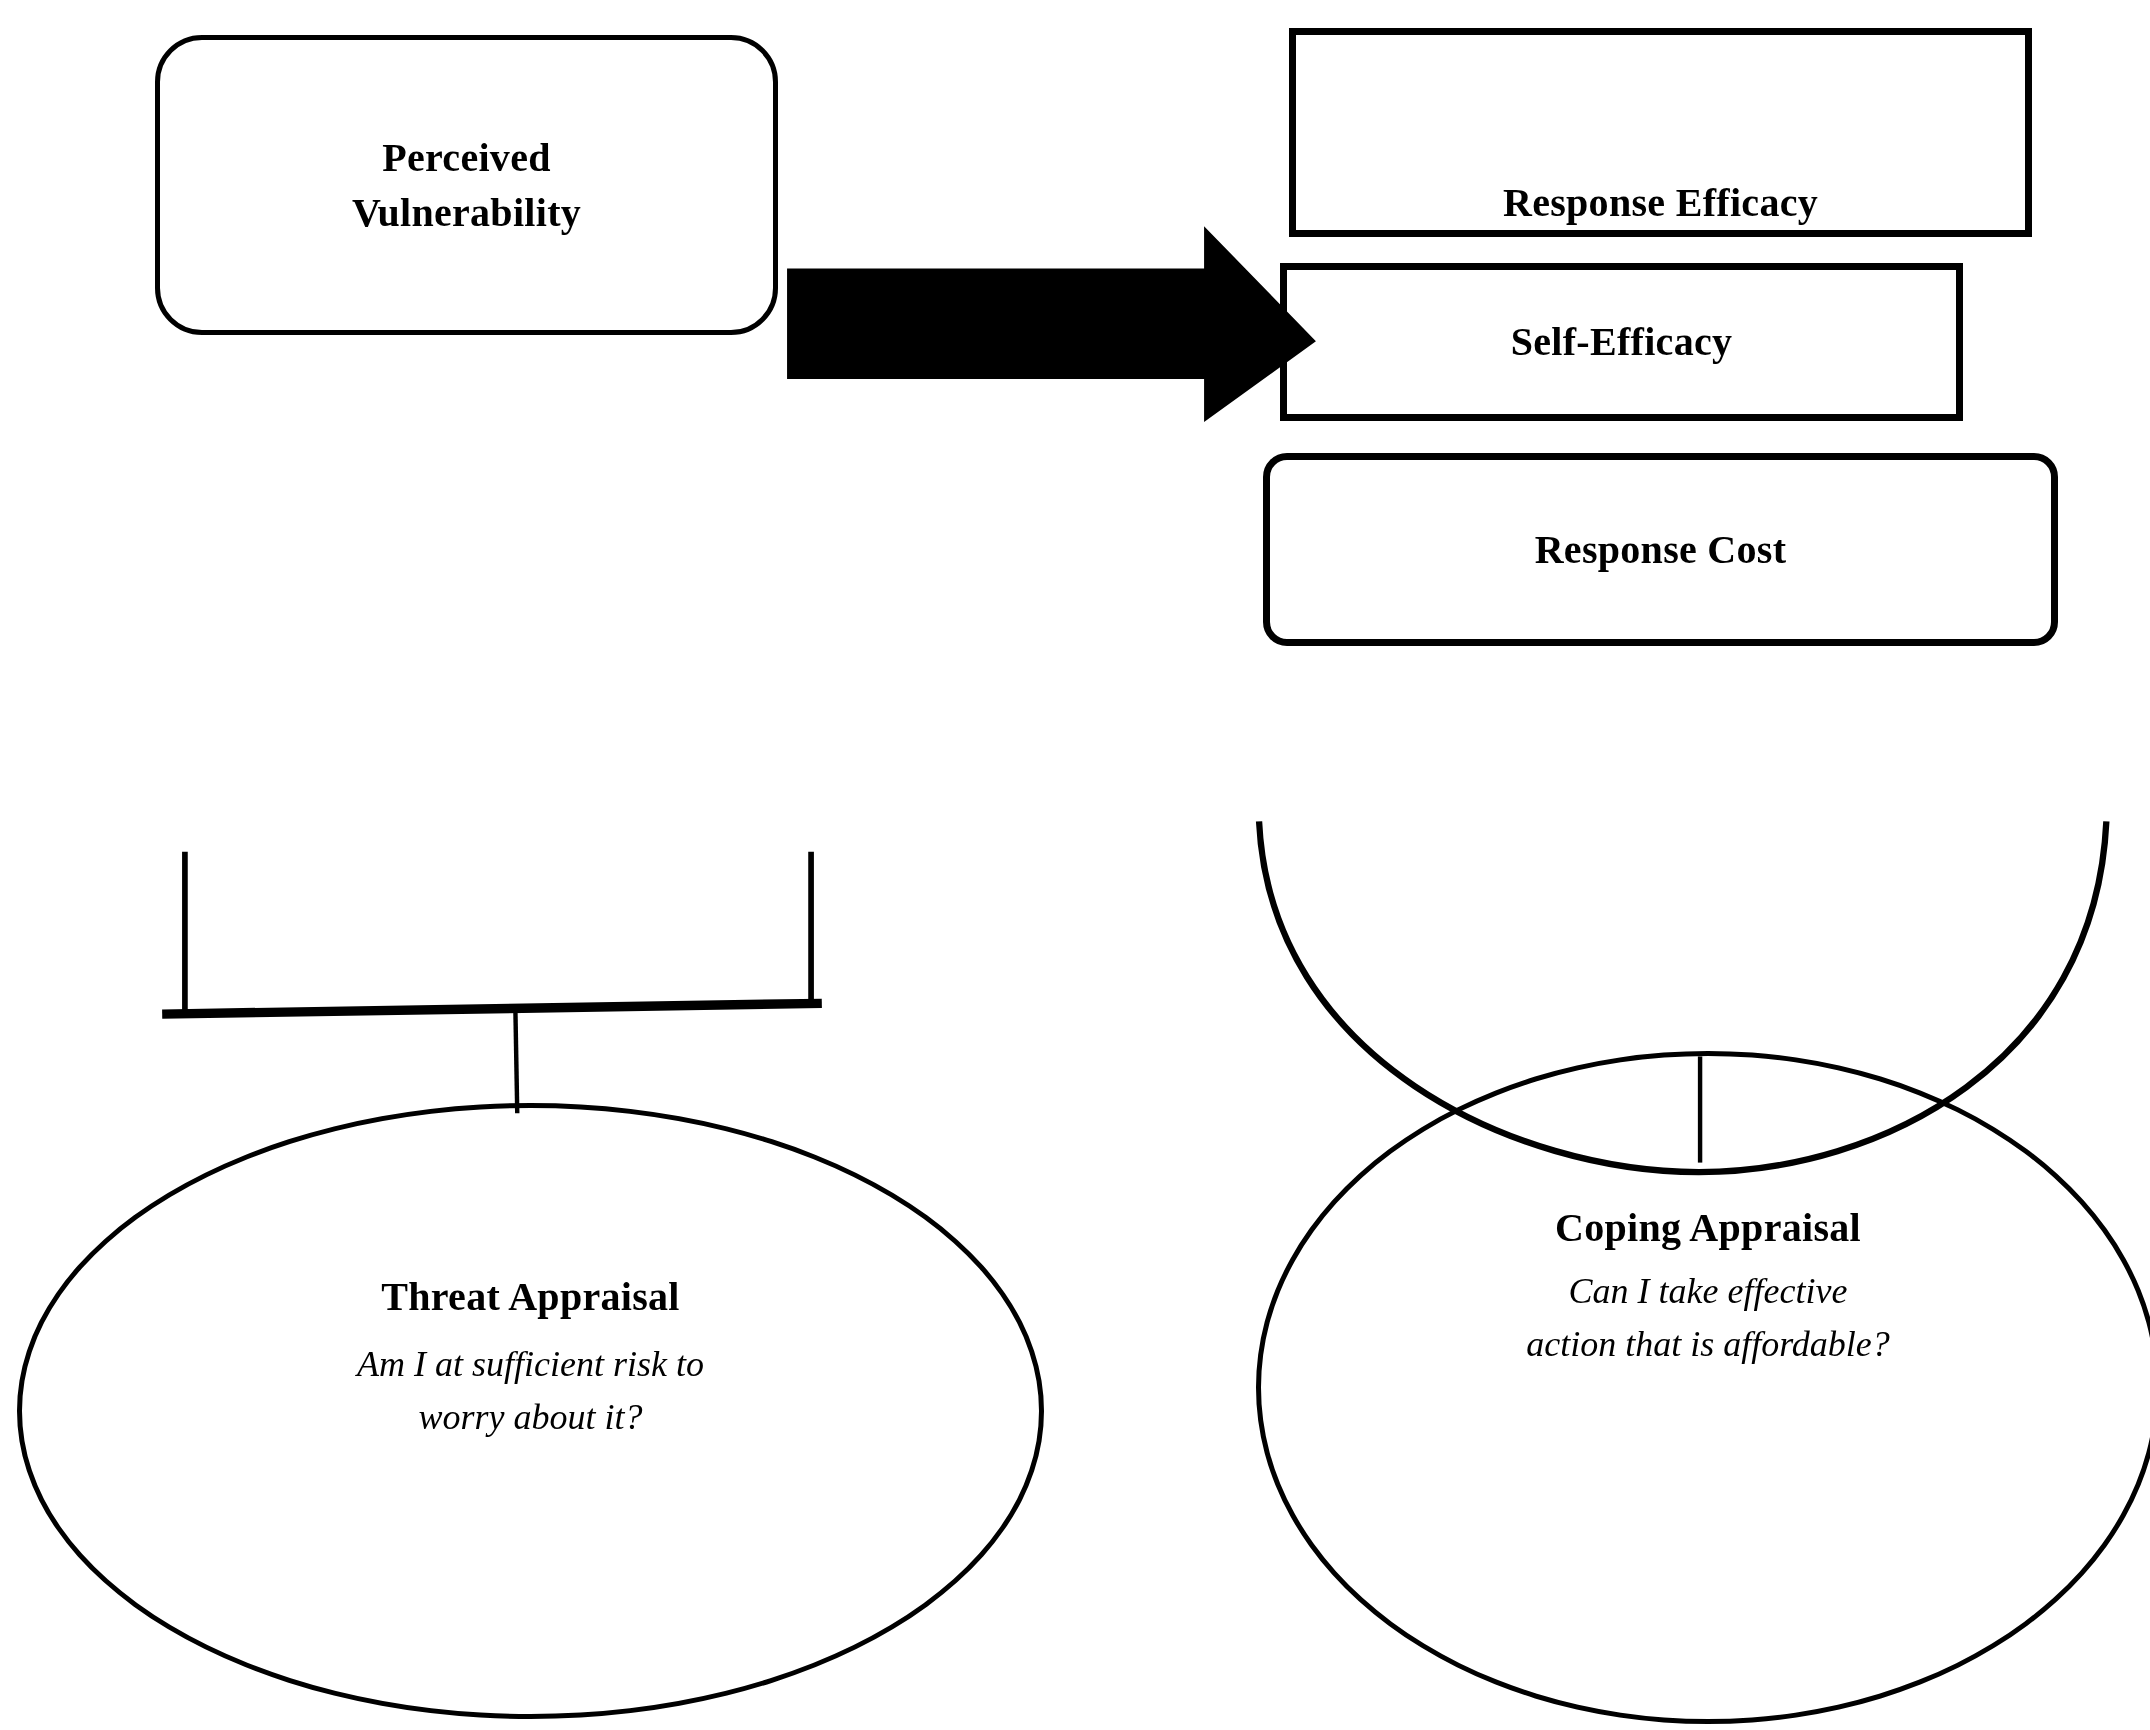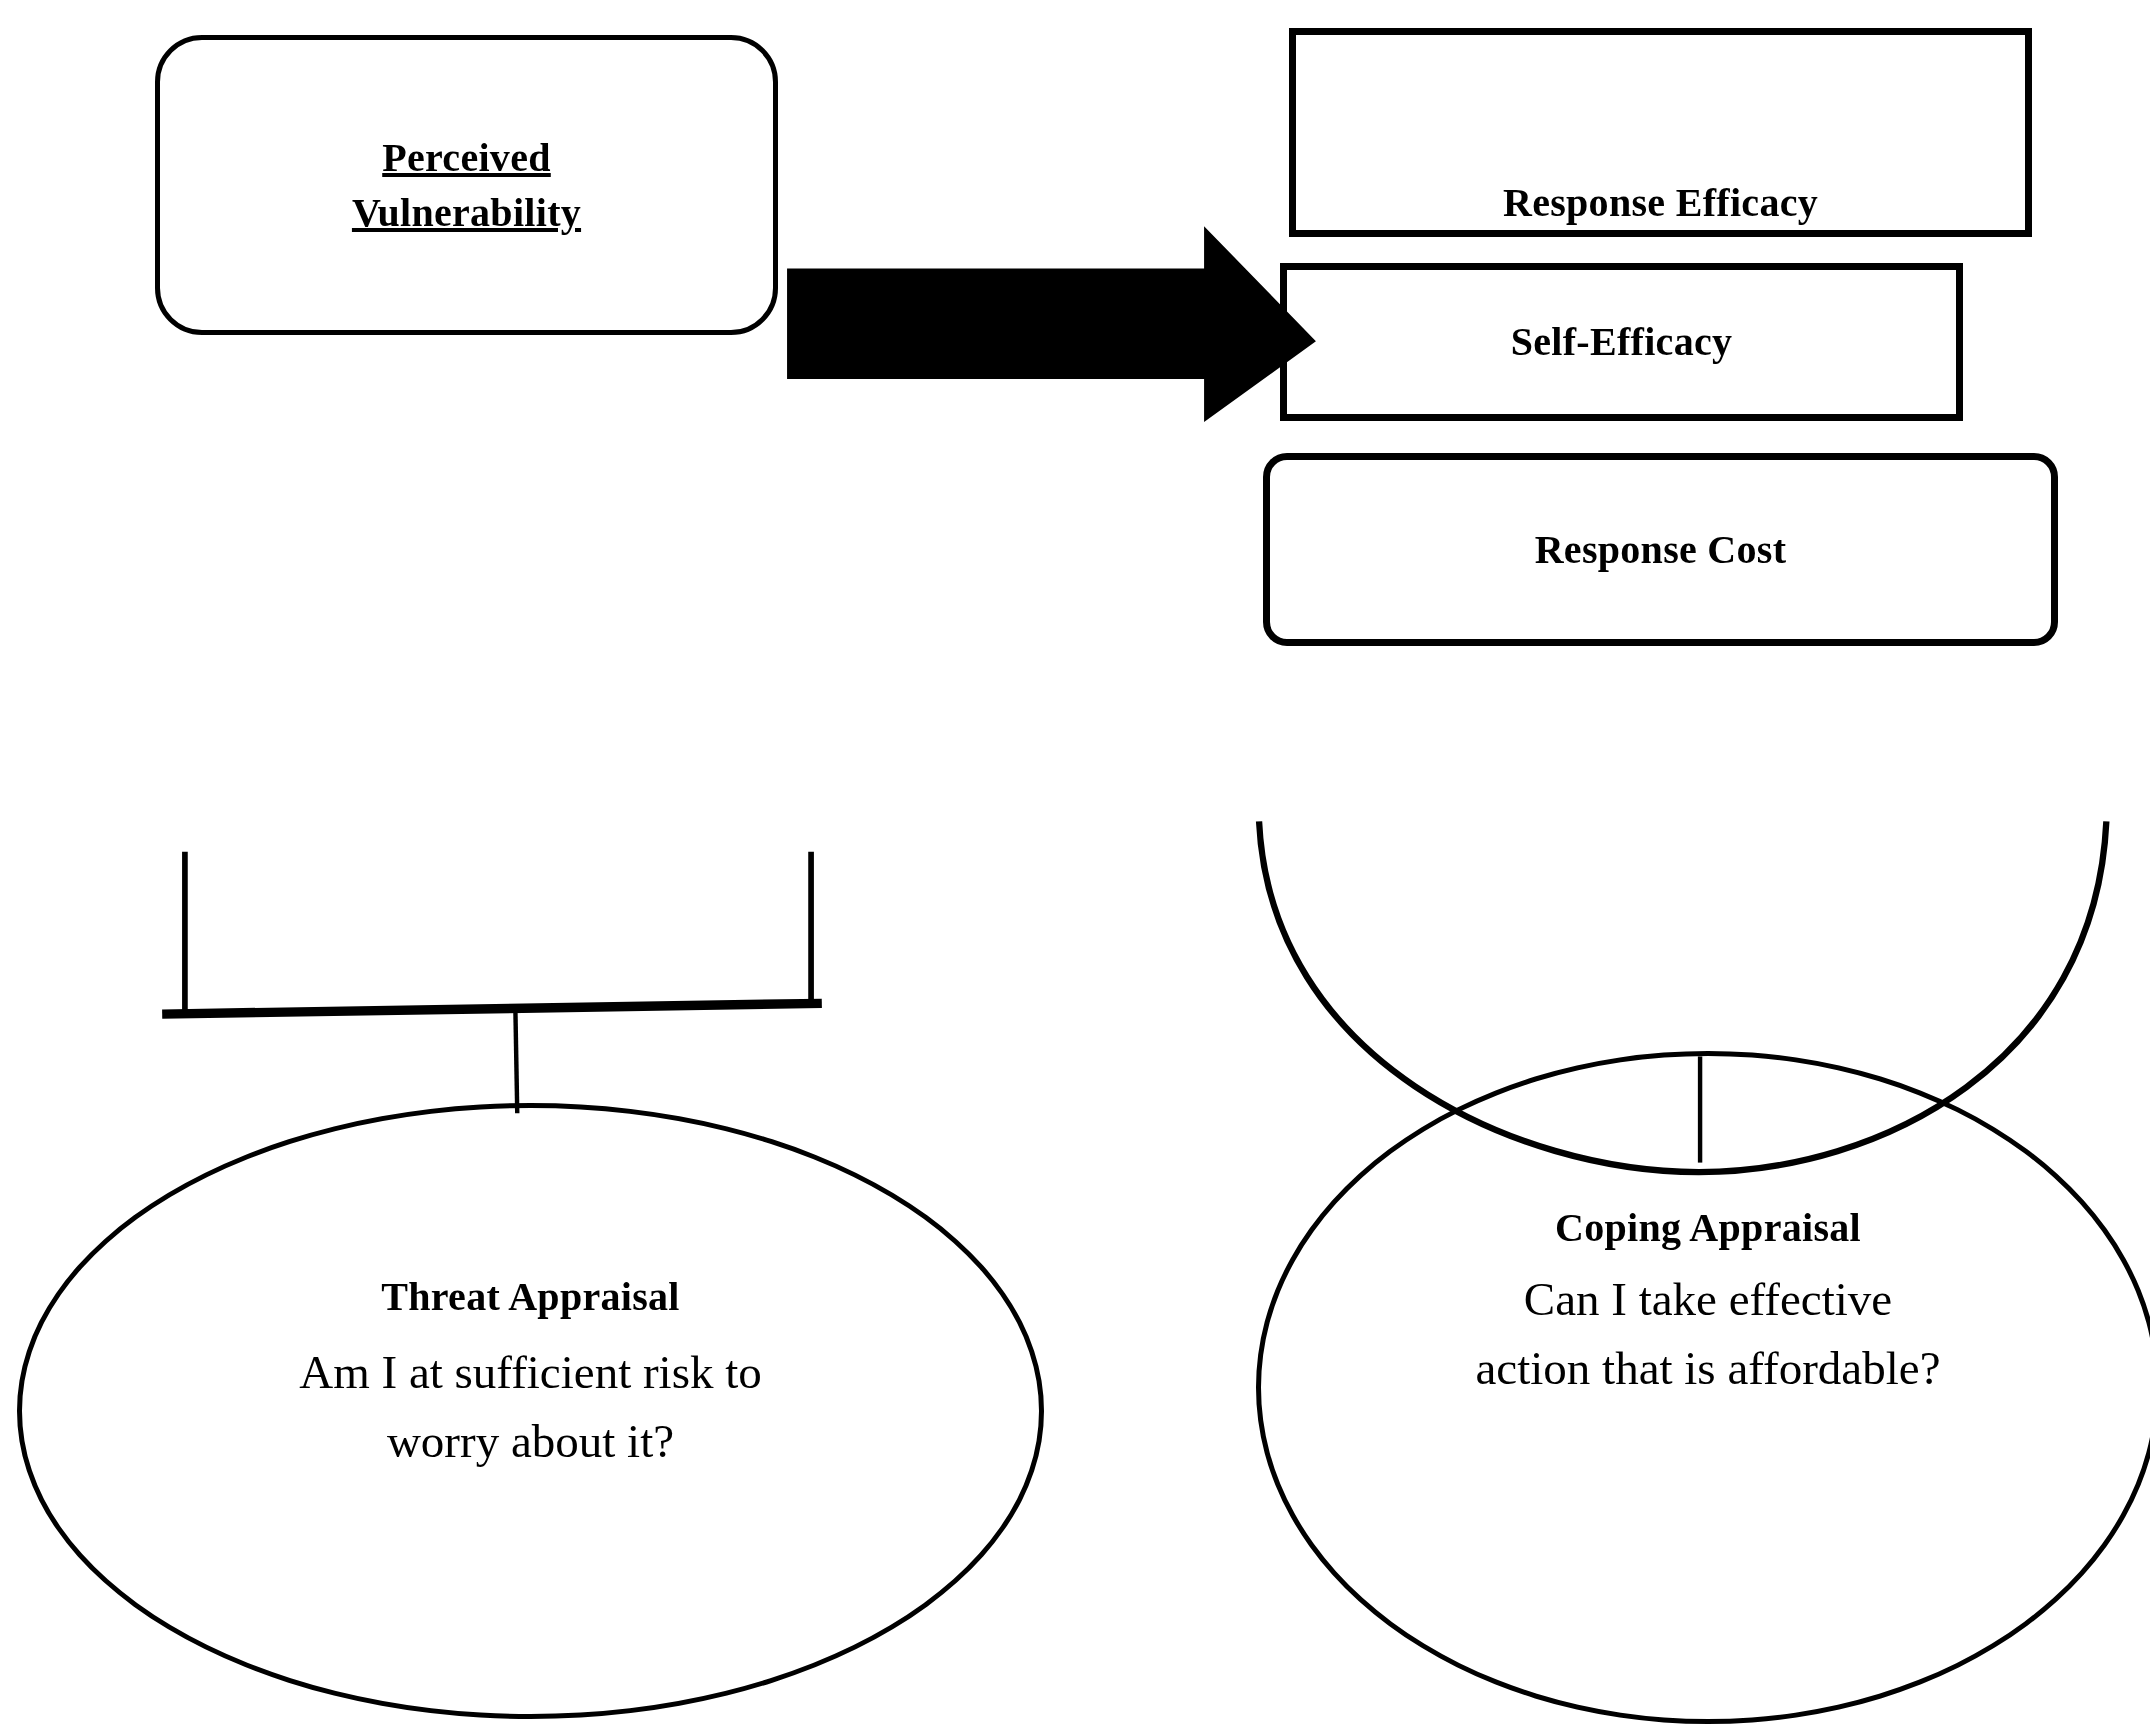--- a/index.html
+++ b/index.html
@@ -25,36 +25,36 @@
     display: flex;
     flex-direction: column;
     align-items: center;
     justify-content: center;
     text-align: center;
     background: #ffffff;
   }
   .box-rounded {
     border: 5.7px solid #000000;
     border-radius: 47px;
-    text-decoration: underline;
   }
   .box-sharp {
     border: 7px solid #000000;
     border-radius: 0;
   }
   .label-bold {
     font-weight: bold;
     font-size: 40px;
     line-height: 1.38;
     letter-spacing: 0.3px;
     white-space: pre-line;
   }
   .label-italic {
+    font-style: italic;
     font-weight: normal;
-    font-size: 47px;
+    font-size: 36px;
     line-height: 1.46;
     white-space: pre-line;
   }
   .ellipse-node {
     position: absolute;
     box-sizing: border-box;
     border: 5px solid #000000;
     border-radius: 50%;
     background: #ffffff;
     display: flex;

